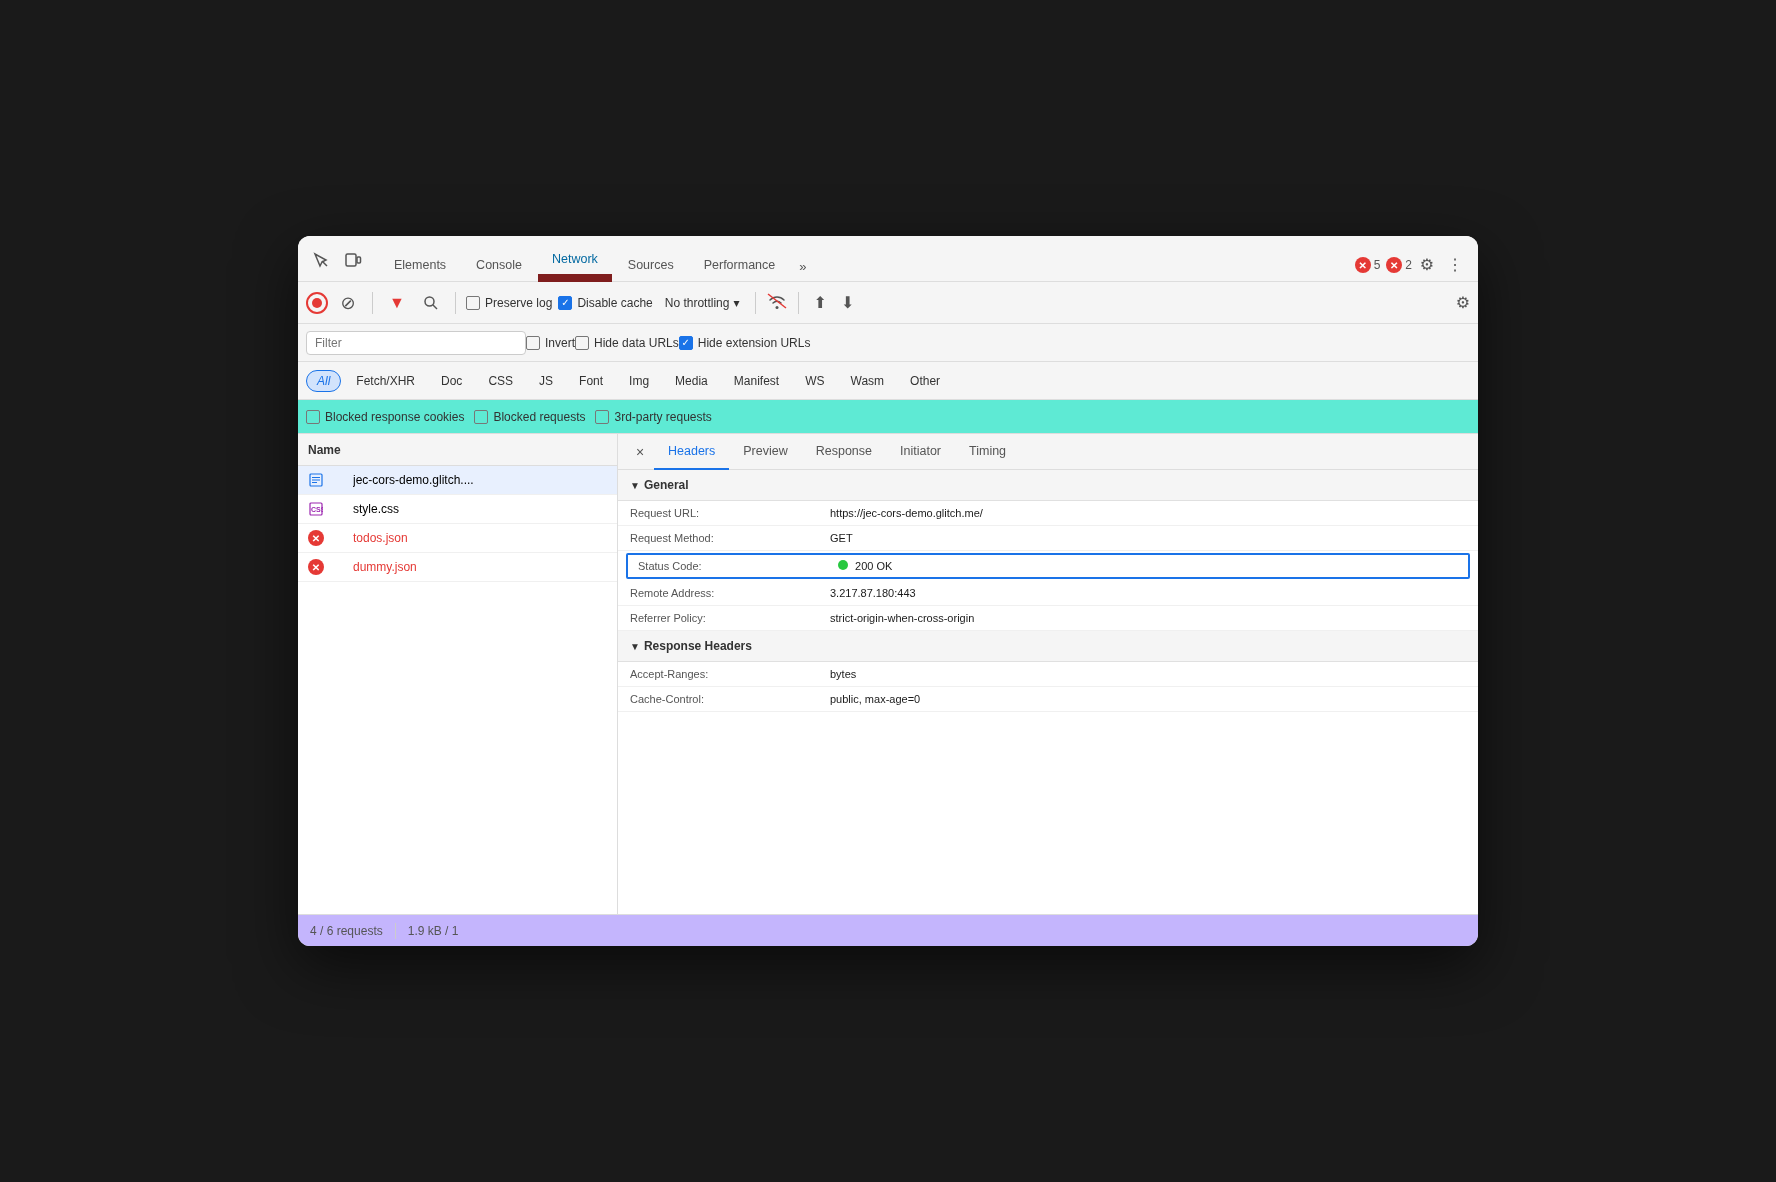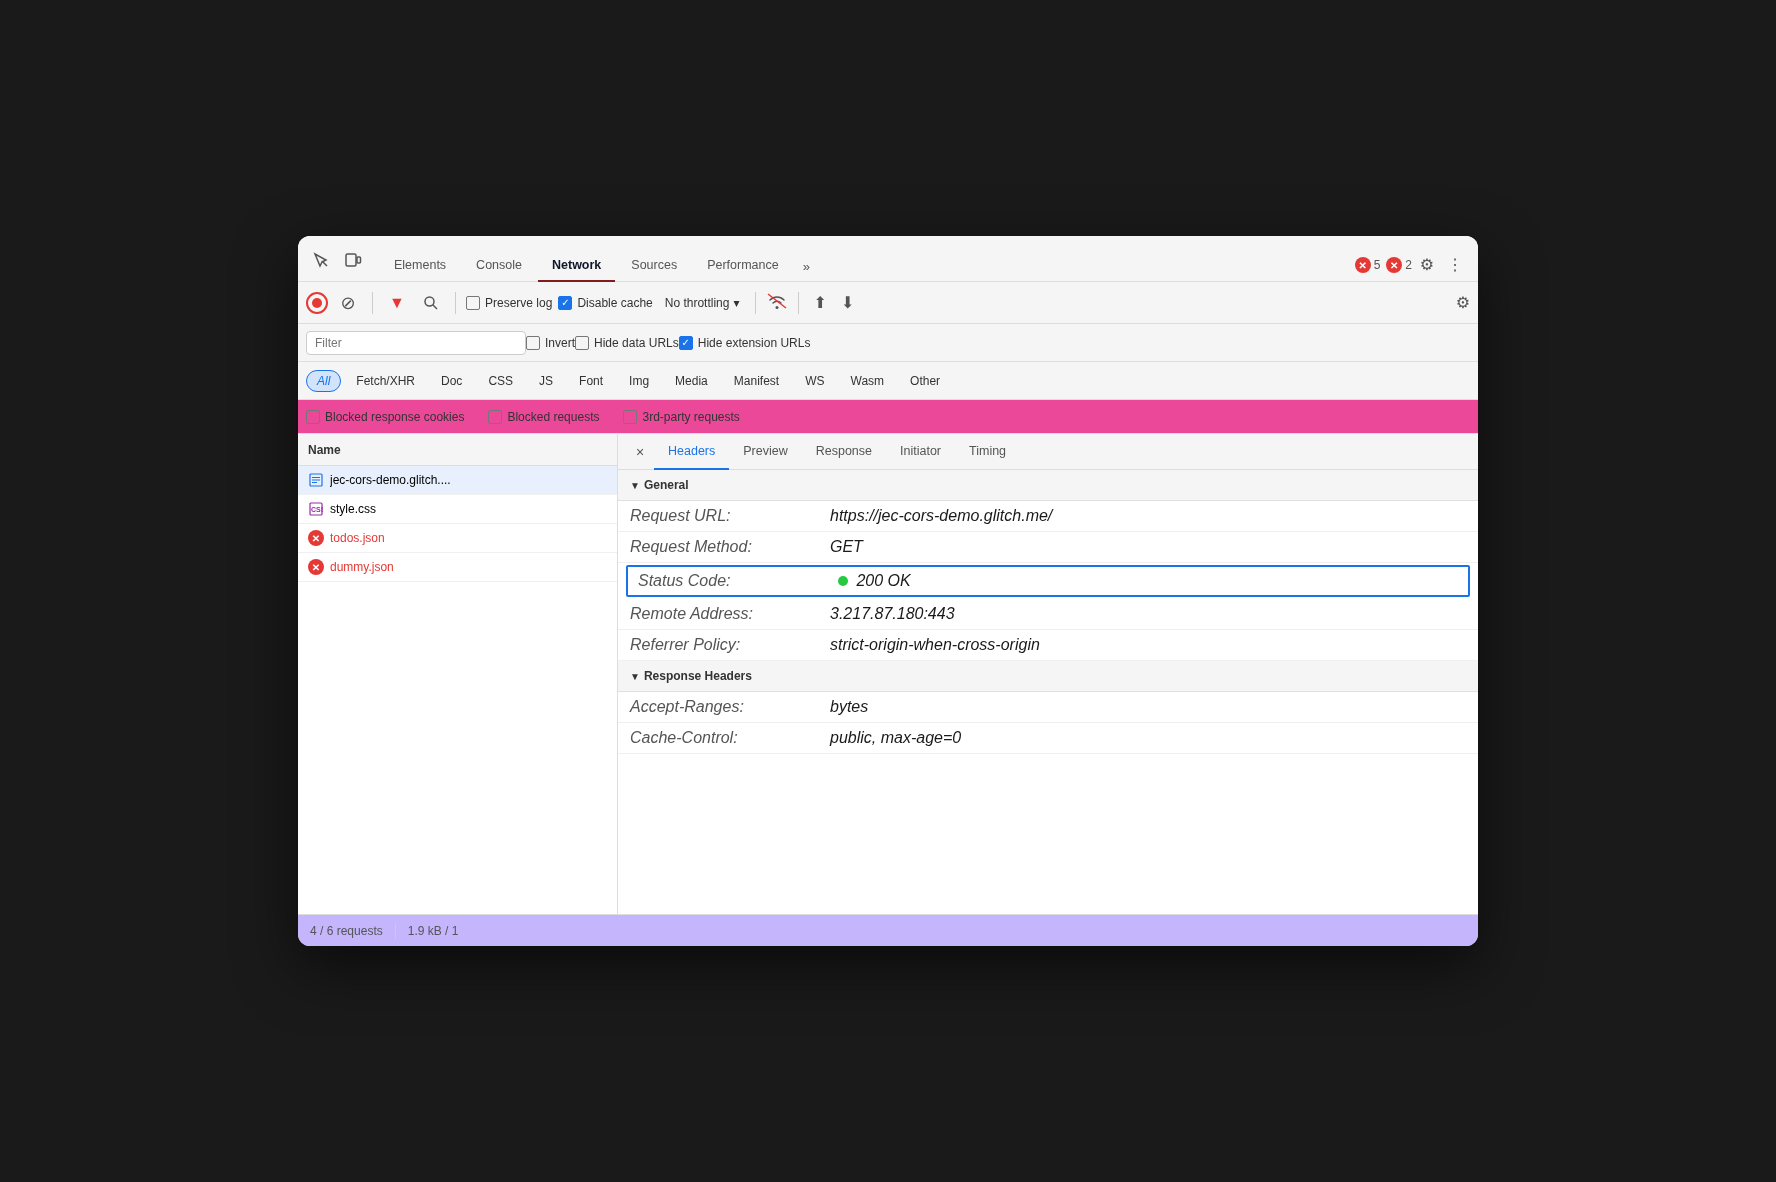--- a/index.html
+++ b/index.html
@@ -80,23 +80,23 @@
     .tab {
       padding: 8px 14px;
       font-size: 12.5px;
       color: #555;
       cursor: pointer;
       border-bottom: 2px solid transparent;
       margin-bottom: -1px;
       white-space: nowrap;
     }
     .tab.active {
-      color: #0f172a;
-      border-bottom: 2px solid #7f1d1d;
-      font-weight: 700;
+      color: #0369a1;
+      border-bottom: 8px solid #7f1d1d;
+      font-weight: 400;
     }
     .tab-more {
       padding: 8px 8px;
       font-size: 13px;
       color: #555;
       cursor: pointer;
       margin-bottom: -1px;
     }
     .tab-errors {
       display: flex;
@@ -241,27 +241,27 @@
       white-space: nowrap;
     }
     .type-btn.active {
       background: #d2e3fc;
       color: #1a73e8;
       border-color: #1a73e8;
       font-style: italic;
     }
     
     .blocked-bar {
-      background: #ec4899;
+      background: #5eead4;
       height: 34px;
       display: flex;
       align-items: center;
       padding: 0 8px;
       border-bottom: 1px solid #ddd;
-      gap: 24px;
+      gap: 10px;
     }
     .blocked-label {
       display: flex;
       align-items: center;
       gap: 5px;
       font-size: 12px;
       color: #333;
       cursor: pointer;
     }
     
@@ -325,20 +325,21 @@
       border-radius: 50%;
       color: white;
       font-weight: bold;
       font-size: 10px;
     }
     .req-name {
       flex: 1;
       overflow: hidden;
       text-overflow: ellipsis;
       white-space: nowrap;
+      margin-left: 23px;
     }
     
     .right-panel {
       flex: 1;
       display: flex;
       flex-direction: column;
       background: white;
     }
     .right-tabs {
       height: 36px;
@@ -390,22 +391,21 @@
       cursor: pointer;
       display: flex;
       align-items: center;
       gap: 4px;
     }
     .section-header .arrow { font-size: 10px; }
     .header-row {
       display: flex;
       padding: 6px 12px;
       border-bottom: 1px solid #f0f0f0;
-      font-size: 16px;
-      font-style: italic;
+      font-size: 11px;
     }
     .header-row.highlighted {
       border: 2px solid #1a73e8;
       margin: 2px 8px;
       border-radius: 2px;
       padding: 5px 10px;
     }
     .header-key {
       width: 200px;
       flex-shrink: 0;

